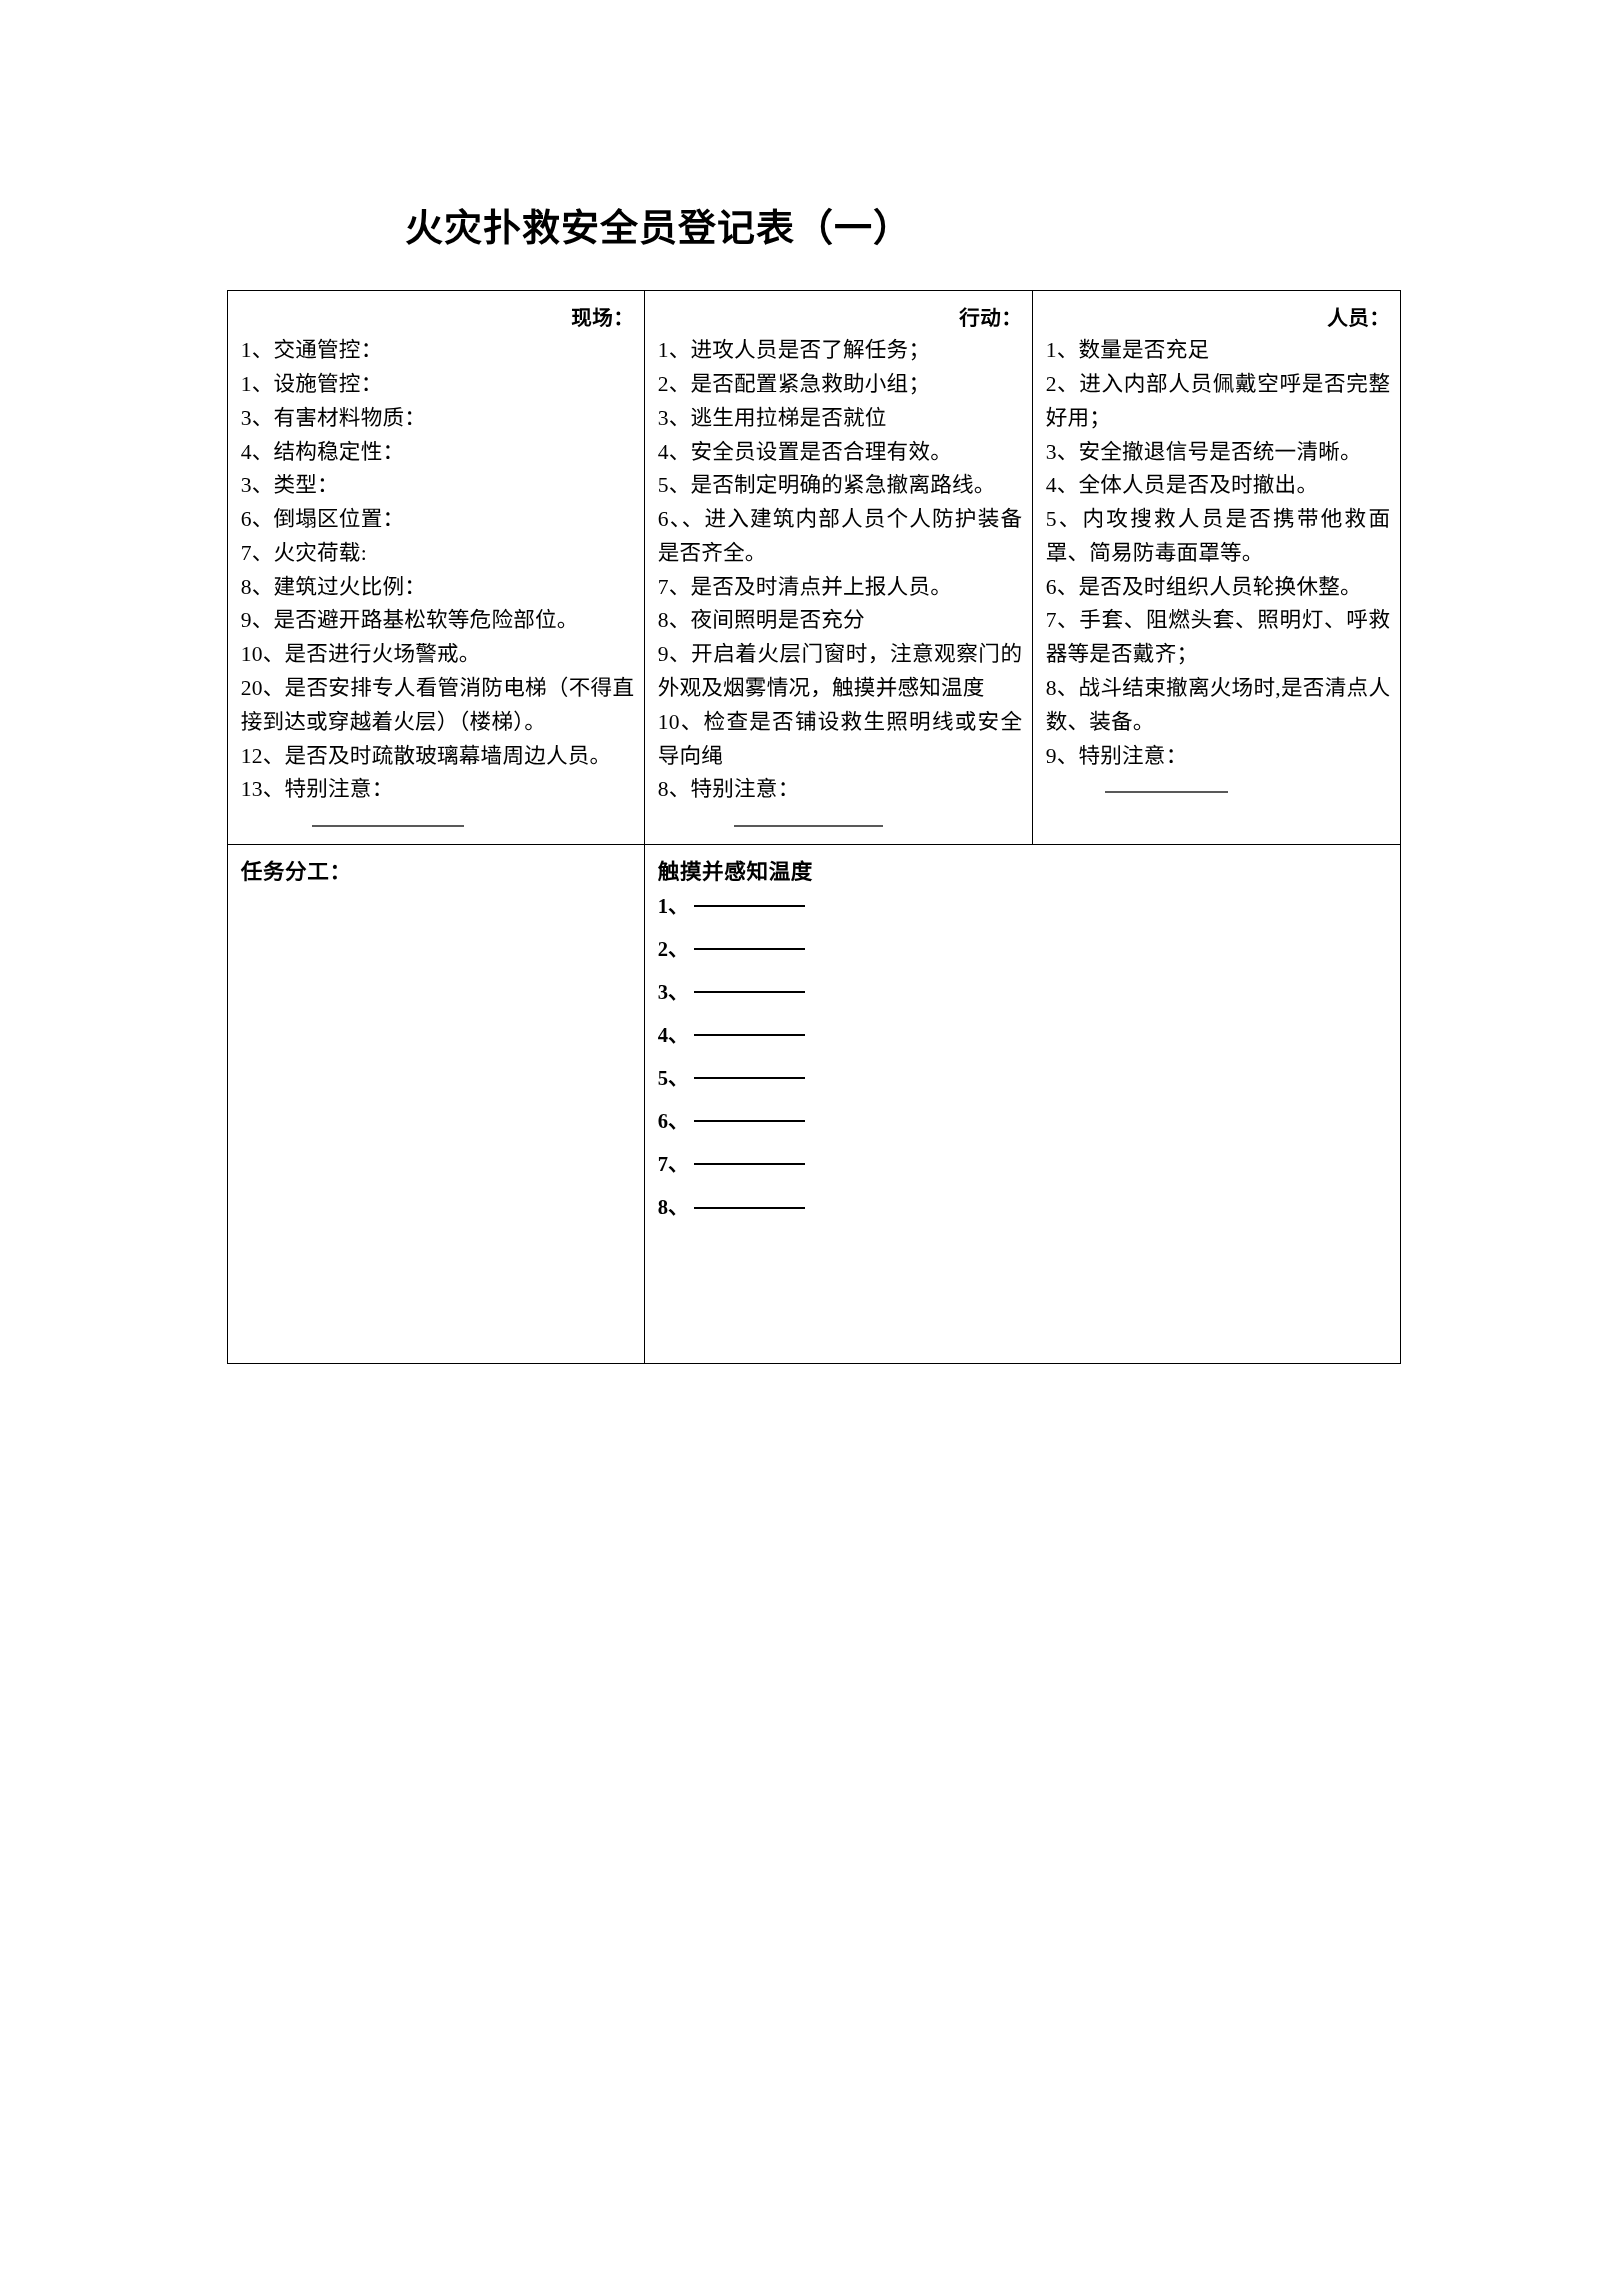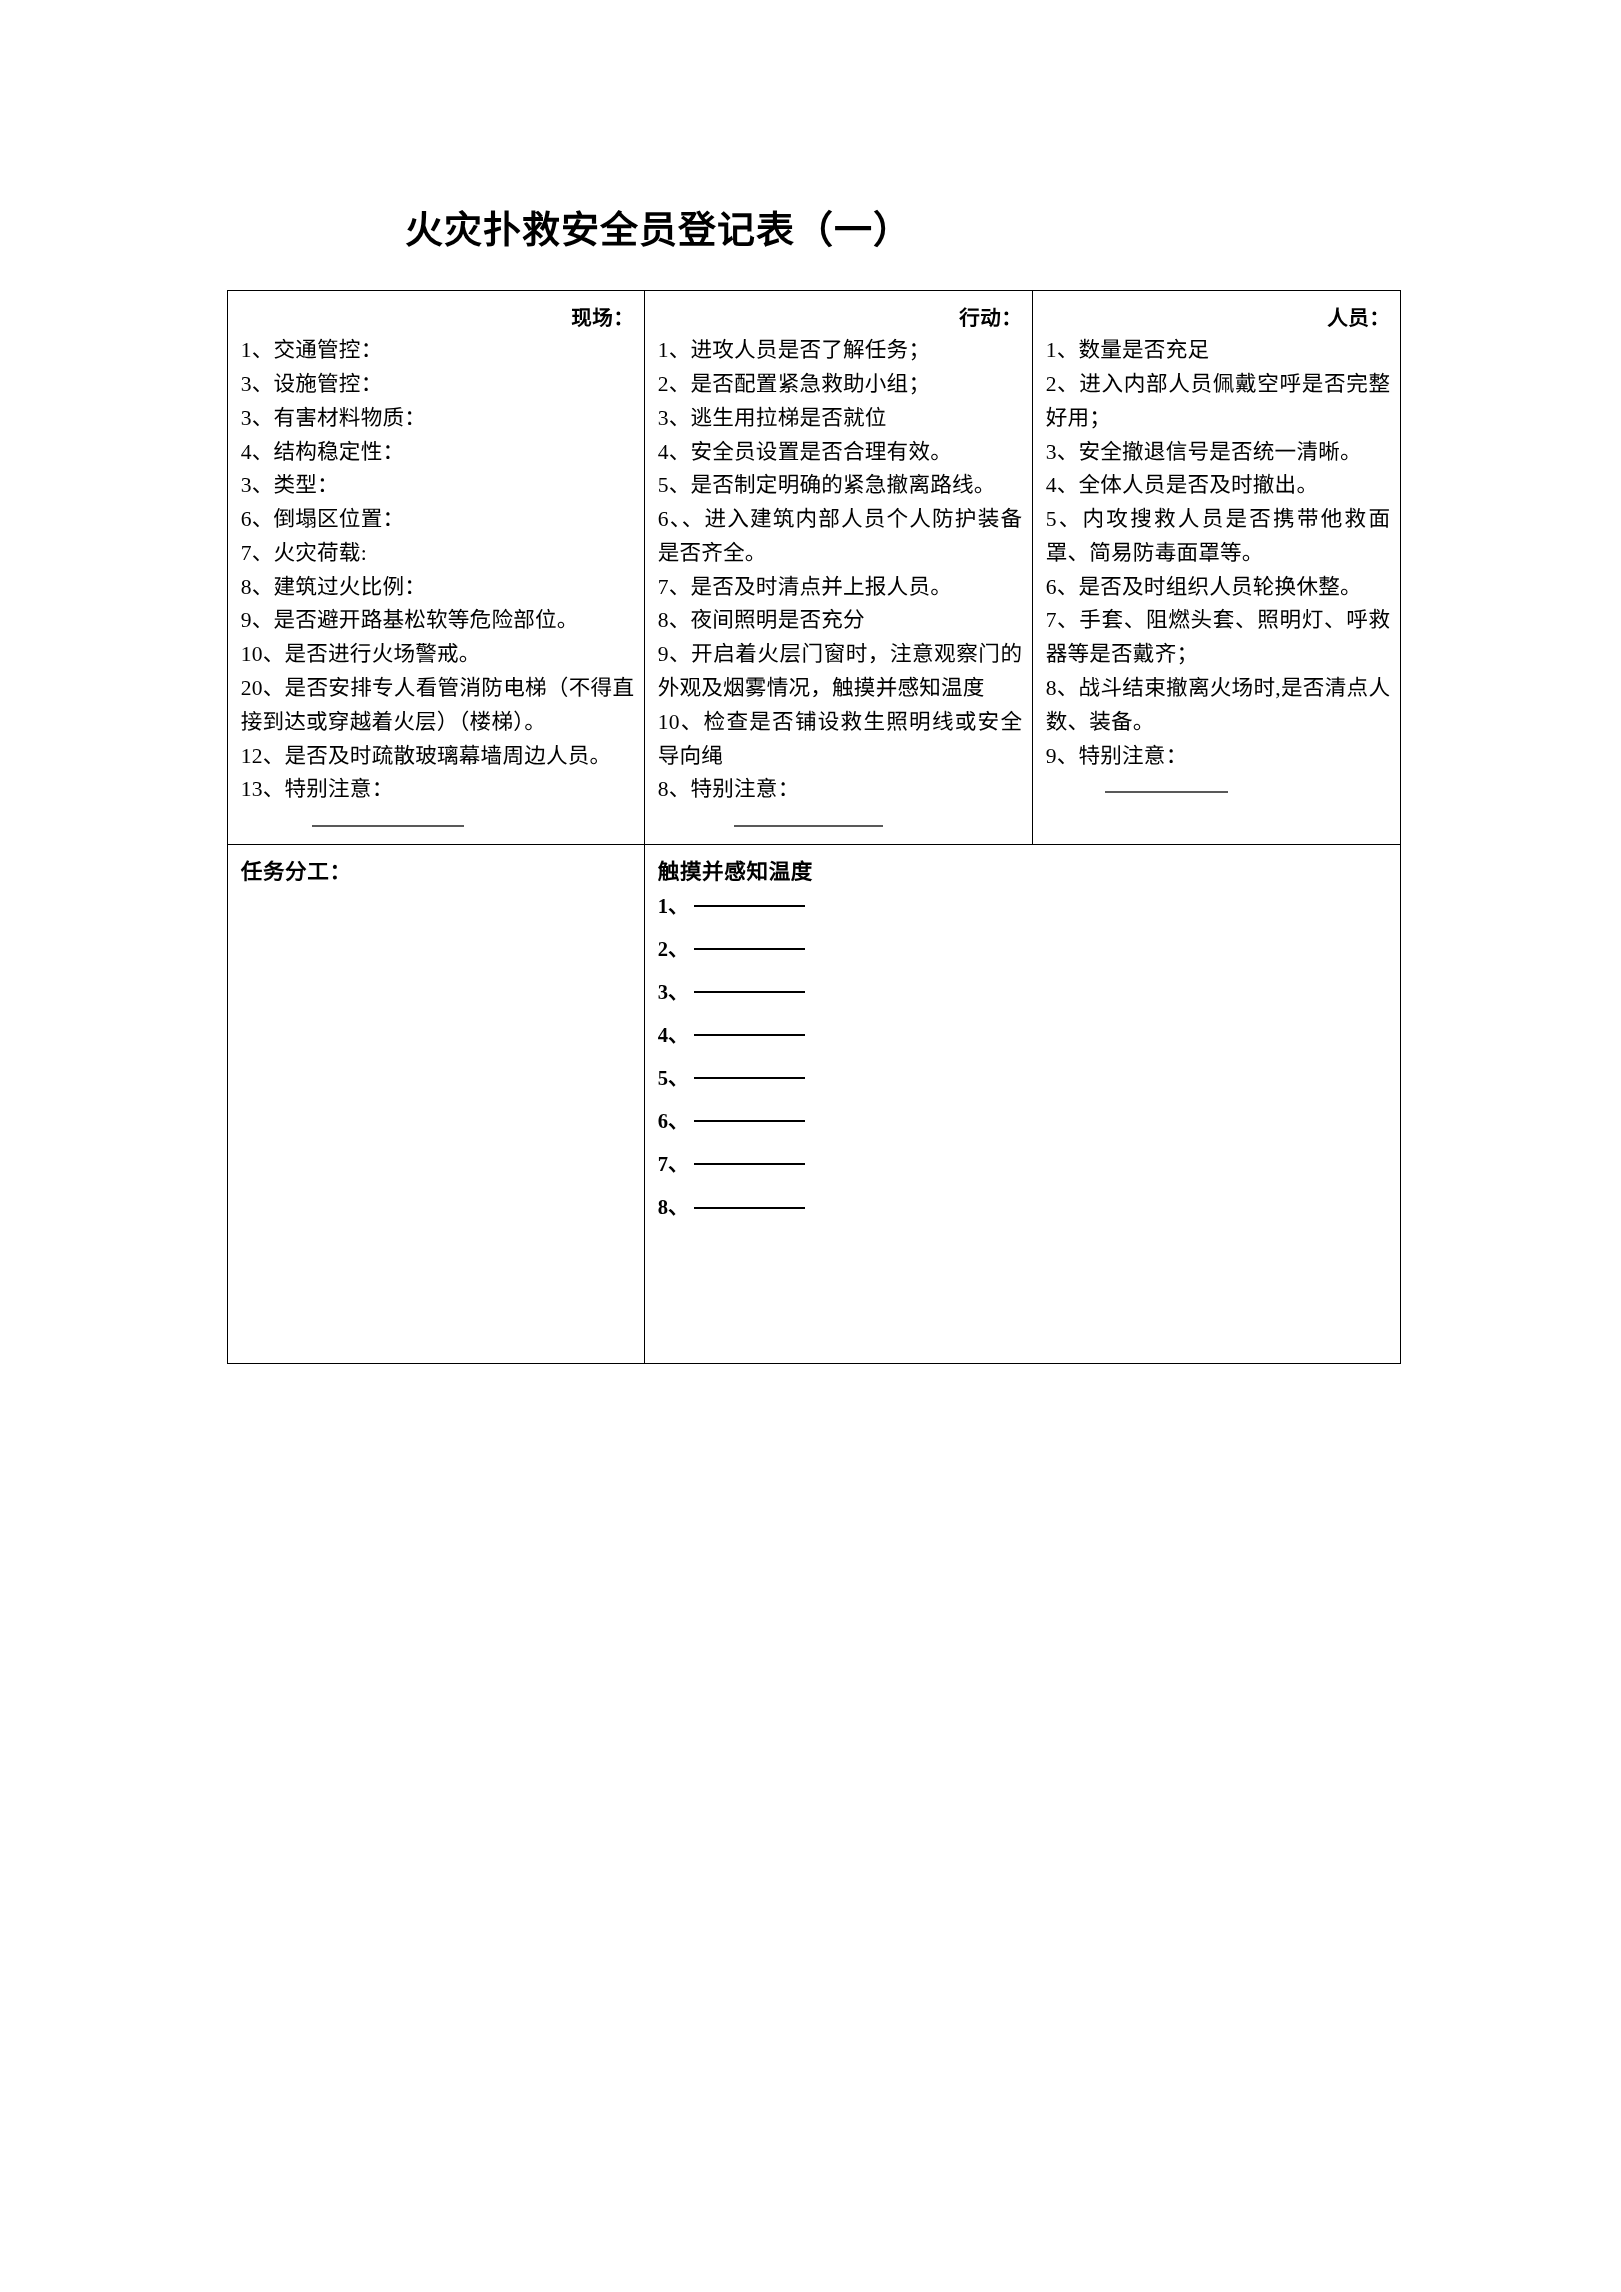--- a/index.html
+++ b/index.html
@@ -24,21 +24,21 @@
     box-sizing: border-box;
   }
 
   
   .doc-title {
     position: absolute;
     left: 0;
     top: 208px;
     width: 1317px;
     text-align: center;
-    font-family: Liberation Sans, sans-serif;
+    font-family: Liberation Mono, monospace;
     font-weight: bold;
     font-size: 38px;
     letter-spacing: 1px;
     line-height: 1.2;
   }
 
   
   .form-table {
     position: absolute;
     left: 227px;
@@ -157,21 +157,21 @@
     </colgroup>
     <tbody>
 
       <tr class="row-checklists">
 
         <td>
           <div class="cell-pad">
             <div class="sec-head">现场：</div>
             <ul class="items">
               <li>1、交通管控：</li>
-              <li>3、设施管控：</li>
+              <li>1、设施管控：</li>
               <li>3、有害材料物质：</li>
               <li>4、结构稳定性：</li>
               <li>3、类型：</li>
               <li>6、倒塌区位置：</li>
               <li>7、火灾荷载:</li>
               <li>8、建筑过火比例：</li>
               <li class="jst">9、是否避开路基松软等危险部位。</li>
               <li>10、是否进行火场警戒。</li>
               <li class="jst">20、是否安排专人看管消防电梯（不得直接到达或穿越着火层）（楼梯）。</li>
               <li class="jst">12、是否及时疏散玻璃幕墙周边人员。</li>

